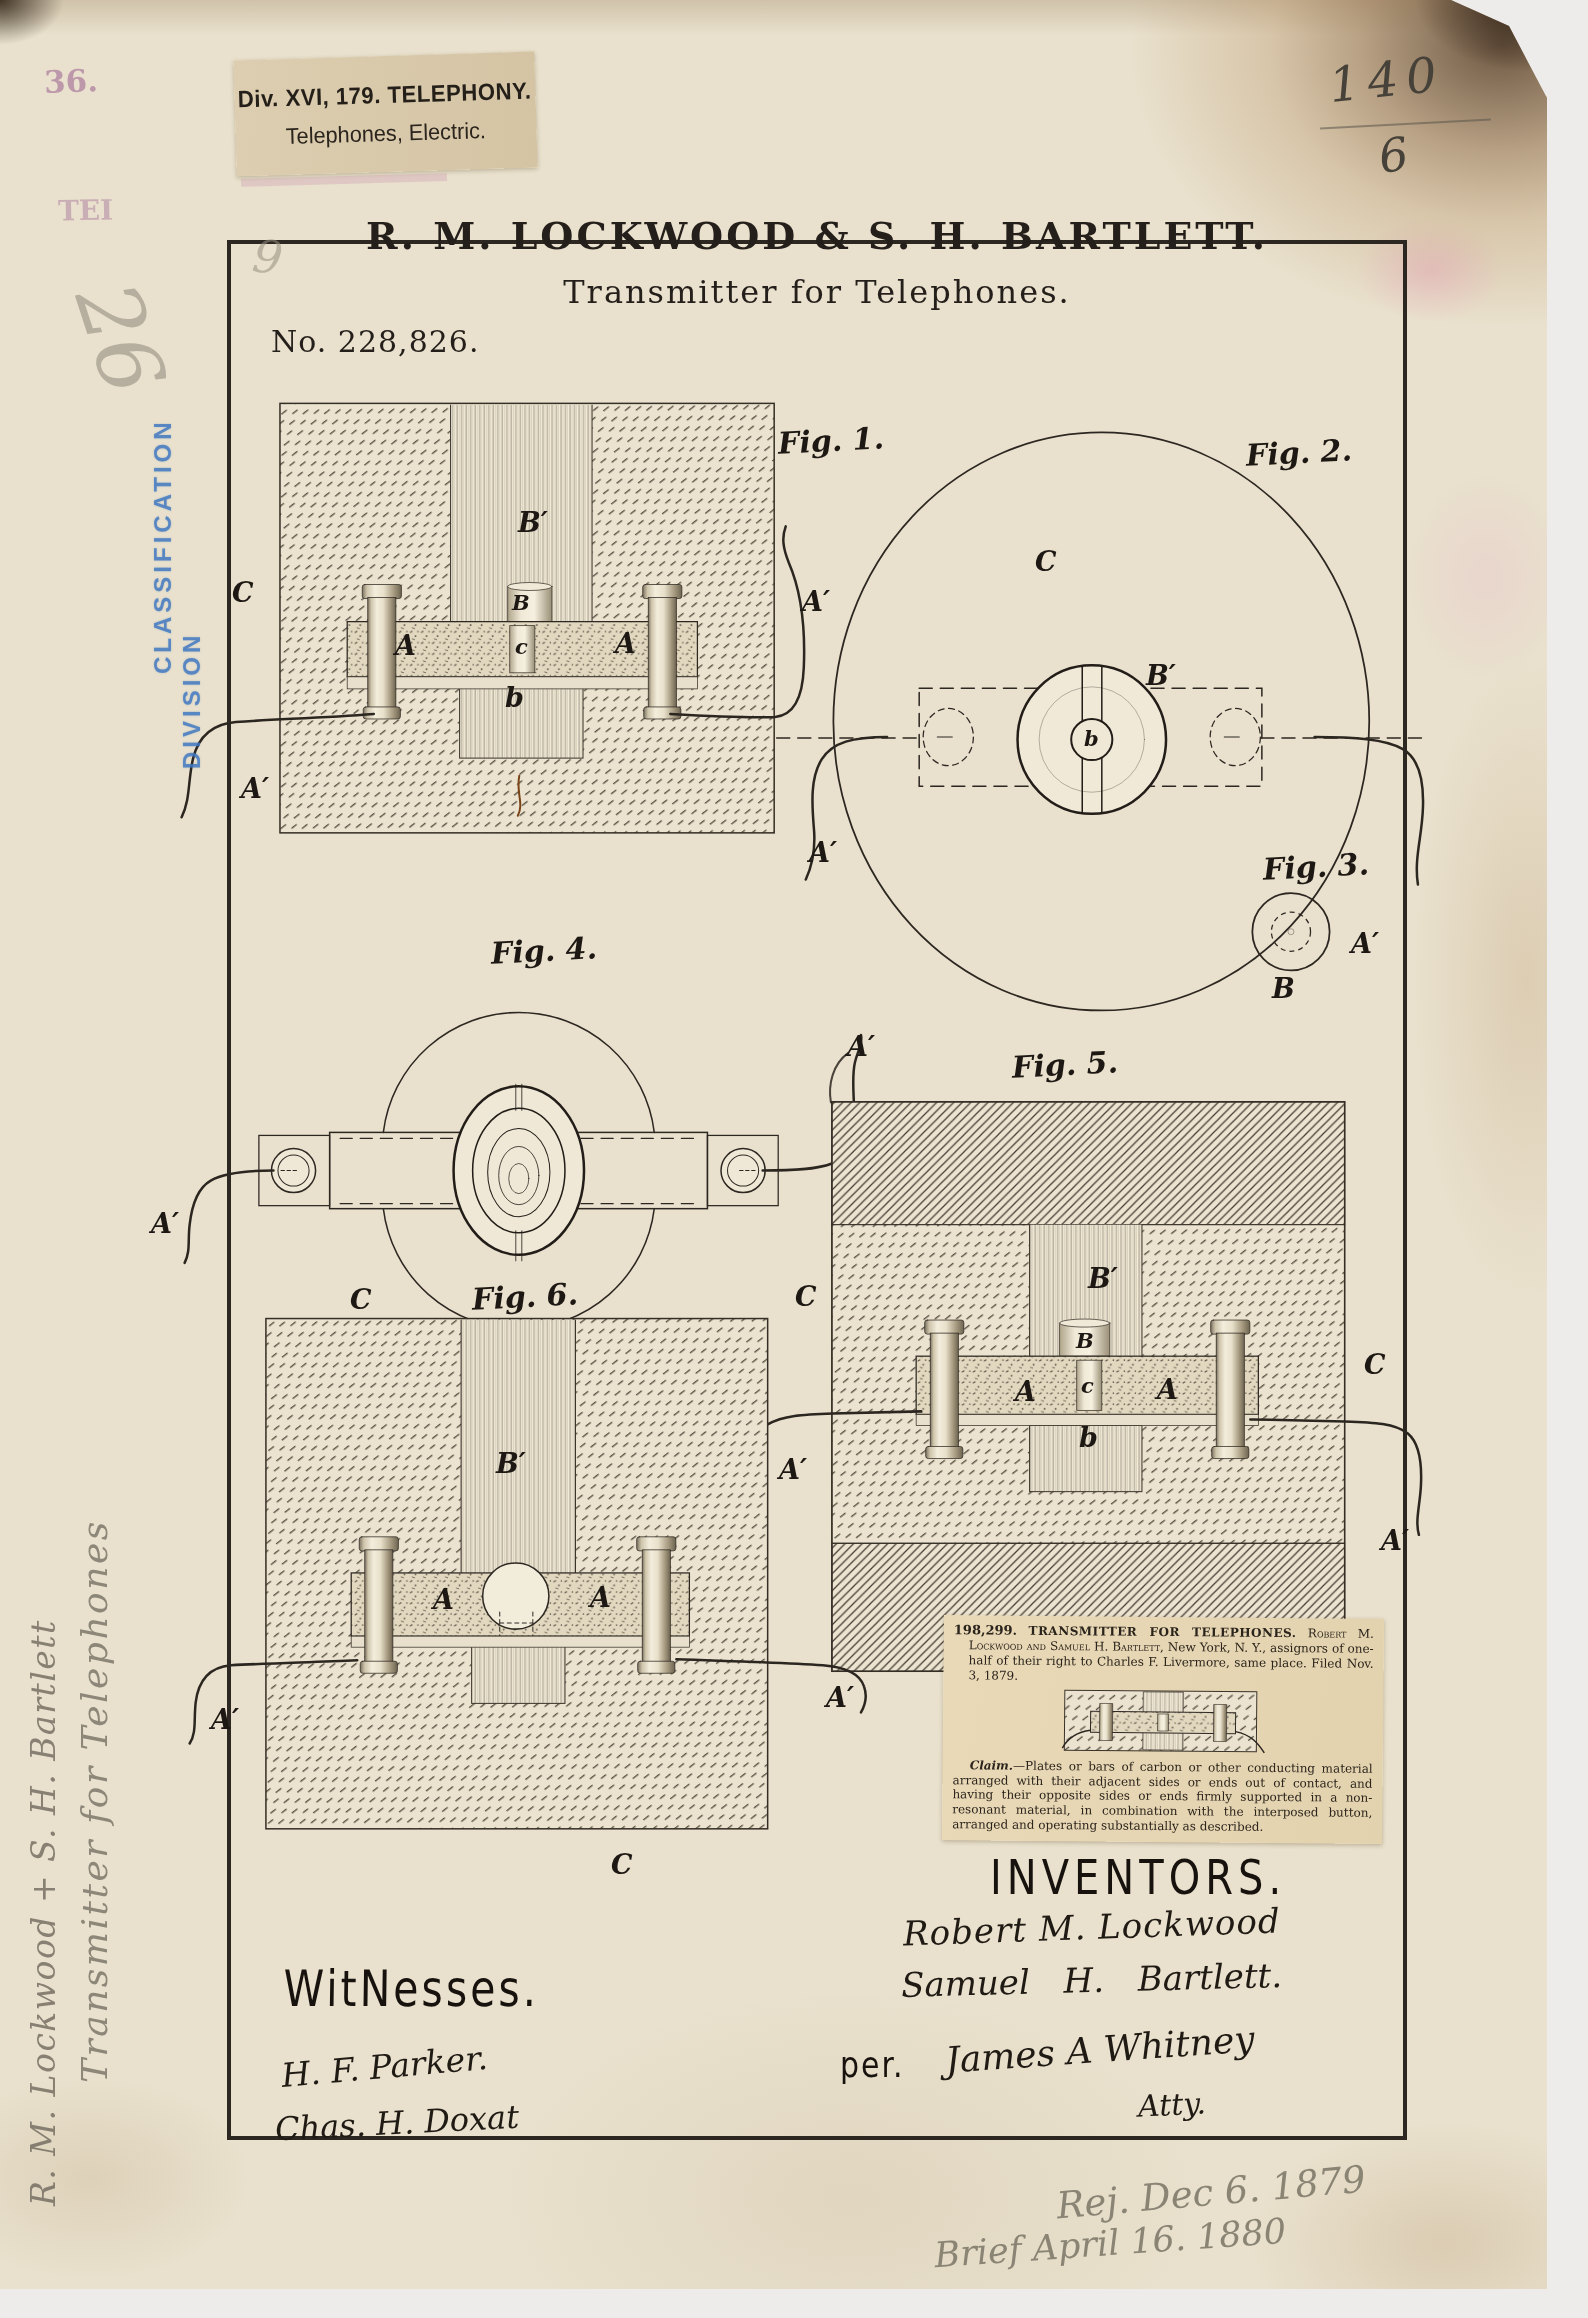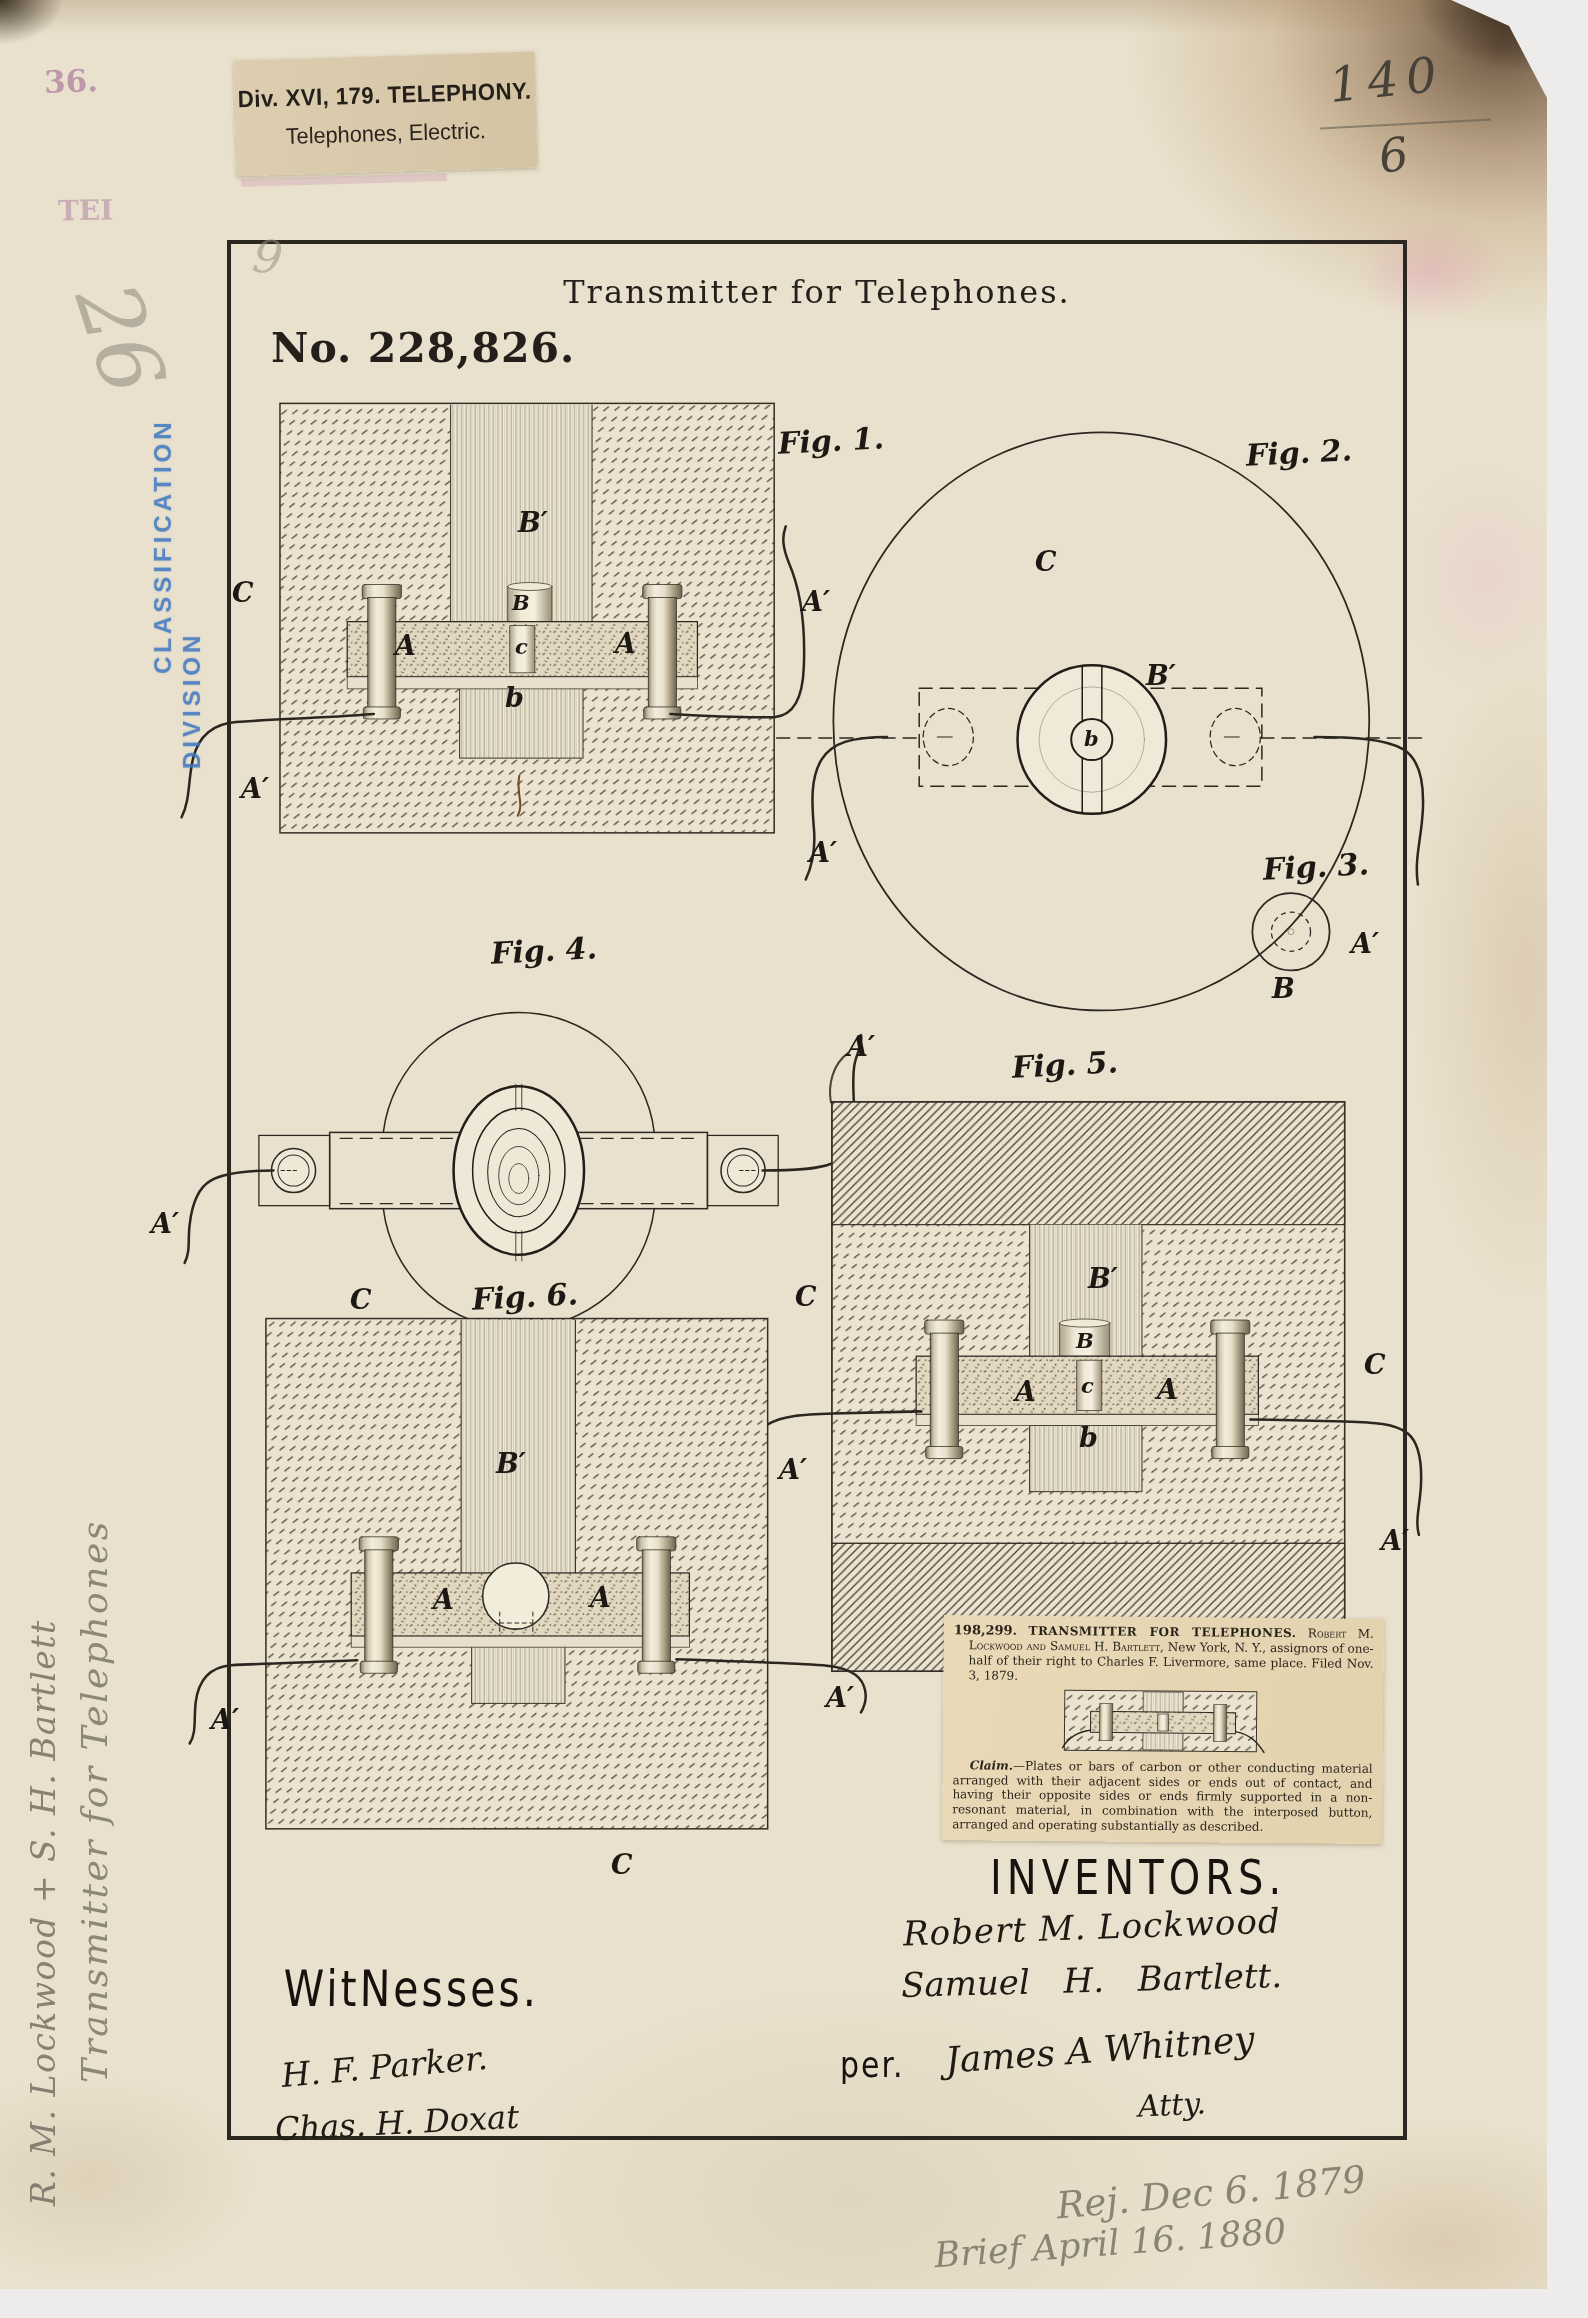--- a/index.html
+++ b/index.html
@@ -39,21 +39,21 @@
     transform:rotate(-1.7deg);
     box-shadow:0 1.5px 4.5px rgba(80,60,30,.28);
     display:flex;flex-direction:column;justify-content:center;align-items:center;gap:12px;
   }
   .cl1{font-family:"Liberation Sans",sans-serif;font-weight:700;font-size:23.6px;color:#241f19;letter-spacing:0.5px;transform:scaleX(.94);white-space:nowrap;}
   .cl2{font-family:"Liberation Sans",sans-serif;font-weight:400;font-size:22.6px;color:#2b251e;transform:scaleX(.96);white-space:nowrap;}
   
   .hdr{position:absolute;color:#241f1a;white-space:nowrap;}
   #hdr-names{left:227px;top:213px;width:1180px;text-align:center;font-size:38px;font-weight:700;letter-spacing:3px;}
   #hdr-title{left:227px;top:273px;width:1180px;text-align:center;font-size:32px;font-weight:400;letter-spacing:2px;}
-  #hdr-no{left:271px;top:324px;font-size:41px;font-weight:700;letter-spacing:1px;}
+  #hdr-no{left:271px;top:324px;font-size:30px;font-weight:400;letter-spacing:1px;}
   #hdr-date{left:803px;top:324px;width:554px;text-align:right;font-size:39px;font-weight:700;letter-spacing:1px;}
   
   .figcap{position:absolute;font-style:italic;font-weight:700;font-size:30px;color:#1d1813;transform:rotate(-3deg);white-space:nowrap;}
   .lbl{position:absolute;font-style:italic;font-weight:700;color:#1d1813;font-size:27px;white-space:nowrap;}
   .lbl.small{font-size:21px;}
   
   .vrot{transform-origin:0 0;transform:rotate(-90deg);white-space:nowrap;}
   .bluestamp{position:absolute;font-family:"Liberation Sans",sans-serif;font-weight:700;color:rgba(62,118,192,.78);text-shadow:0 0 2px rgba(62,118,192,.35);}
   #stamp-class{left:149px;top:674px;font-size:24px;letter-spacing:4px;}
   #stamp-div{left:178px;top:769px;font-size:24px;letter-spacing:4px;}
@@ -247,20 +247,21 @@
     </g>
   </svg>
 
   <div id="frame"></div>
 
   <div id="class-label">
     <div class="cl1">Div. XVI, 179. TELEPHONY.</div>
     <div class="cl2">Telephones, Electric.</div>
   </div>
 
+  <div class="hdr" id="hdr-names">R. M. LOCKWOOD &amp; S. H. BARTLETT.</div>
   <div class="hdr" id="hdr-title">Transmitter for Telephones.</div>
   <div class="hdr" id="hdr-no">No. 228,826.</div>
 
   <div class="figcap" style="left:778px;top:423px;">Fig. 1.</div>
   <div class="lbl" style="left:232px;top:577px;">C</div>
   <div class="lbl" style="left:518px;top:507px;">B′</div>
   <div class="lbl small" style="left:512px;top:590px;">B</div>
   <div class="lbl small" style="left:515px;top:634px;">c</div>
   <div class="lbl" style="left:505px;top:682px;">b</div>
   <div class="lbl" style="left:395px;top:630px;">A</div>

